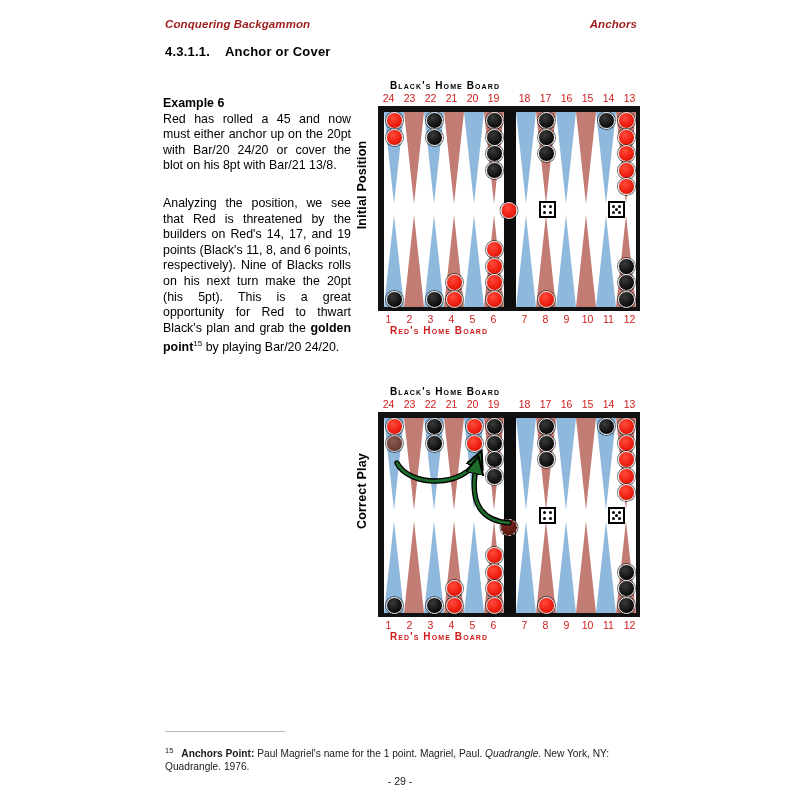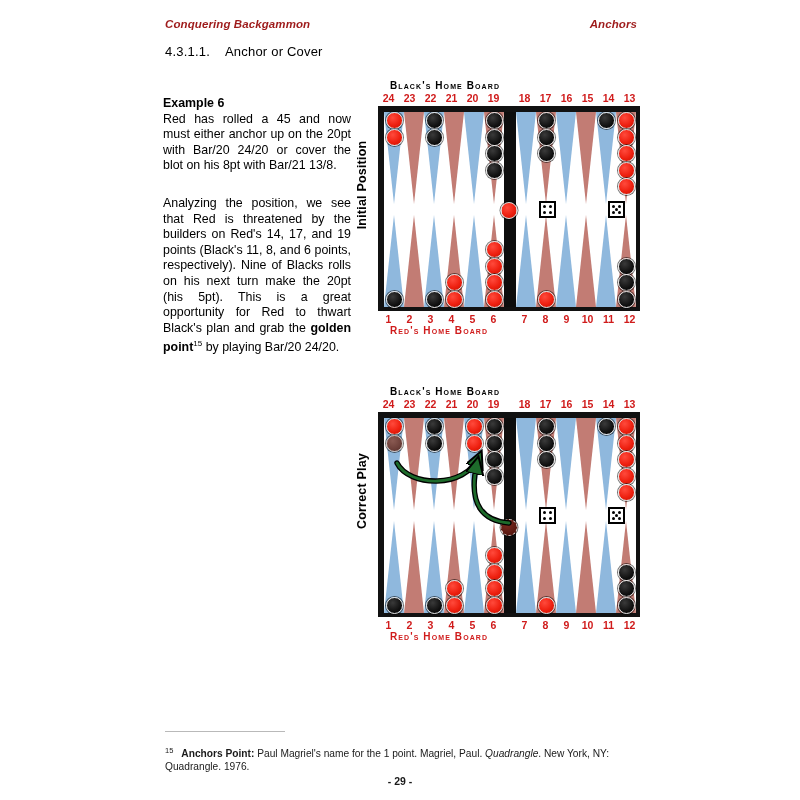--- a/index.html
+++ b/index.html
@@ -19,21 +19,21 @@
     display:flex;justify-content:space-between;align-items:baseline;
   }
   .runhead span{
     color:#9e1b1b;font-style:italic;font-weight:bold;font-size:11.5px;
     letter-spacing:.1px;
   }
 
   
   .sect-head{
     position:absolute;left:165px;top:44px;
-    font-weight:normal;font-size:13px;letter-spacing:.2px;
+    font-weight:bold;font-size:13px;letter-spacing:.2px;
   }
   .sect-head .num{display:inline-block;min-width:60px;}
 
   
   .col{
     position:absolute;left:163px;width:188px;
     font-size:12.4px;line-height:15.6px;
     text-align:justify;
     -webkit-hyphens:none;hyphens:none;
   }
@@ -61,21 +61,21 @@
 
   .boardwrap{position:absolute;left:26px;top:0;width:262px;}
 
   .hb-title{
     font-size:10px;font-weight:bold;color:#000;
     letter-spacing:1.1px;margin-left:12px;
     font-variant:small-caps;
   }
   .nums{
     display:flex;margin-top:1px;margin-bottom:2px;
-    font-size:10.5px;font-weight:bold;color:#d01b1b;
+    font-size:10.5px;font-weight:normal;color:#d01b1b;
   }
   .nums .grp{display:flex;}
   .nums .cell{width:21px;text-align:center;}
   .nums .gap{width:12px;}
 
   .board{
     position:relative;width:262px;height:205px;
     background:#111;border:3px solid #111;box-sizing:border-box;
   }
   .quads{
@@ -135,21 +135,21 @@
   }
   .footnote{
     position:absolute;left:165px;top:744px;width:470px;
     font-size:10.2px;line-height:13px;color:#1a1a1a;
   }
   .footnote .mk{font-size:7.5px;vertical-align:super;margin-right:8px;}
   .footnote b{font-weight:bold;}
   .footnote i{font-style:italic;}
   .pagenum{
     position:absolute;left:0;top:775px;width:800px;text-align:center;
-    font-size:10.5px;color:#1a1a1a;font-weight:bold;
+    font-size:10.5px;color:#1a1a1a;
   }
 </style>
 </head>
 <body>
 
 <div class="page">
 
   <div class="runhead">
     <span>Conquering Backgammon</span>
     <span>Anchors</span>

